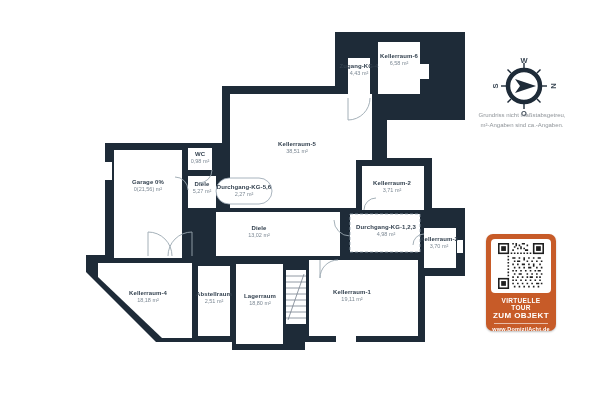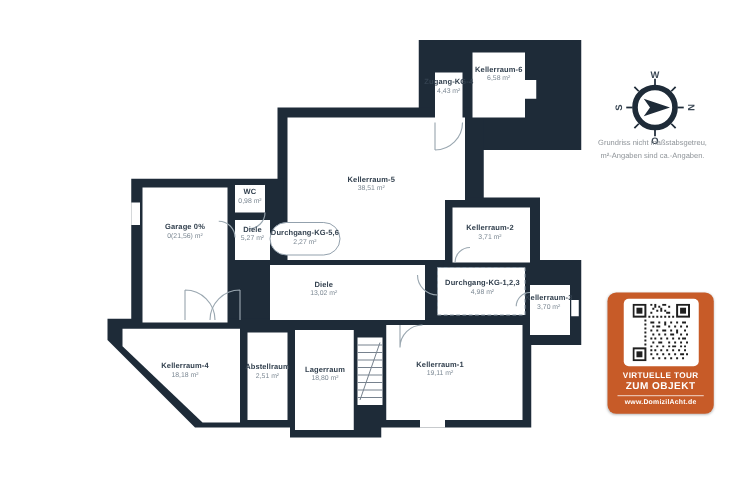--- a/index.html
+++ b/index.html
@@ -6,21 +6,21 @@
   html,body { width:600px; height:400px; background:#ffffff; font-family:"Liberation Sans", sans-serif; }
   .stage { position:relative; width:600px; height:400px; background:#ffffff; overflow:hidden; }
   .plan-svg { position:absolute; left:0; top:0; }
 
   .room-label { position:absolute; transform:translate(-50%,-50%); text-align:center; white-space:nowrap; line-height:1.35; pointer-events:none; }
   .room-label .rname { display:block; font-size:6px; font-weight:bold; color:#33414f; letter-spacing:.1px; }
   .room-label .rarea { display:block; font-size:5.5px; color:#7d8994; }
 
   .disclaimer { position:absolute; left:452px; top:111px; width:140px; text-align:center; font-size:6px; line-height:1.6; color:#8f9499; }
 
-  .tour-badge { position:absolute; left:486px; top:234px; width:85px; height:97px; background:#c75b28; border-radius:7px; padding:5px 5px 4px 5px; text-align:center; box-shadow:0 1px 2px rgba(0,0,0,.25); }
+  .tour-badge { position:absolute; left:486px; top:234px; width:70px; height:97px; background:#c75b28; border-radius:7px; padding:5px 5px 4px 5px; text-align:center; box-shadow:0 1px 2px rgba(0,0,0,.25); }
   .qr-box { width:60px; height:54px; background:#ffffff; border-radius:4px; margin:0 auto; display:flex; align-items:center; justify-content:center; }
   .tour-line1 { margin-top:4px; font-size:6.5px; font-weight:bold; color:#ffffff; letter-spacing:.3px; }
   .tour-line2 { font-size:8px; font-weight:bold; color:#ffffff; letter-spacing:.4px; }
   .tour-divider { border-top:1px solid rgba(255,255,255,.6); margin:3px 3px 2px 3px; }
   .tour-url { font-size:5.5px; font-weight:bold; color:#ffffff; letter-spacing:.2px; }
 </style>
 </head>
 <body>
 
 <div class="stage">

